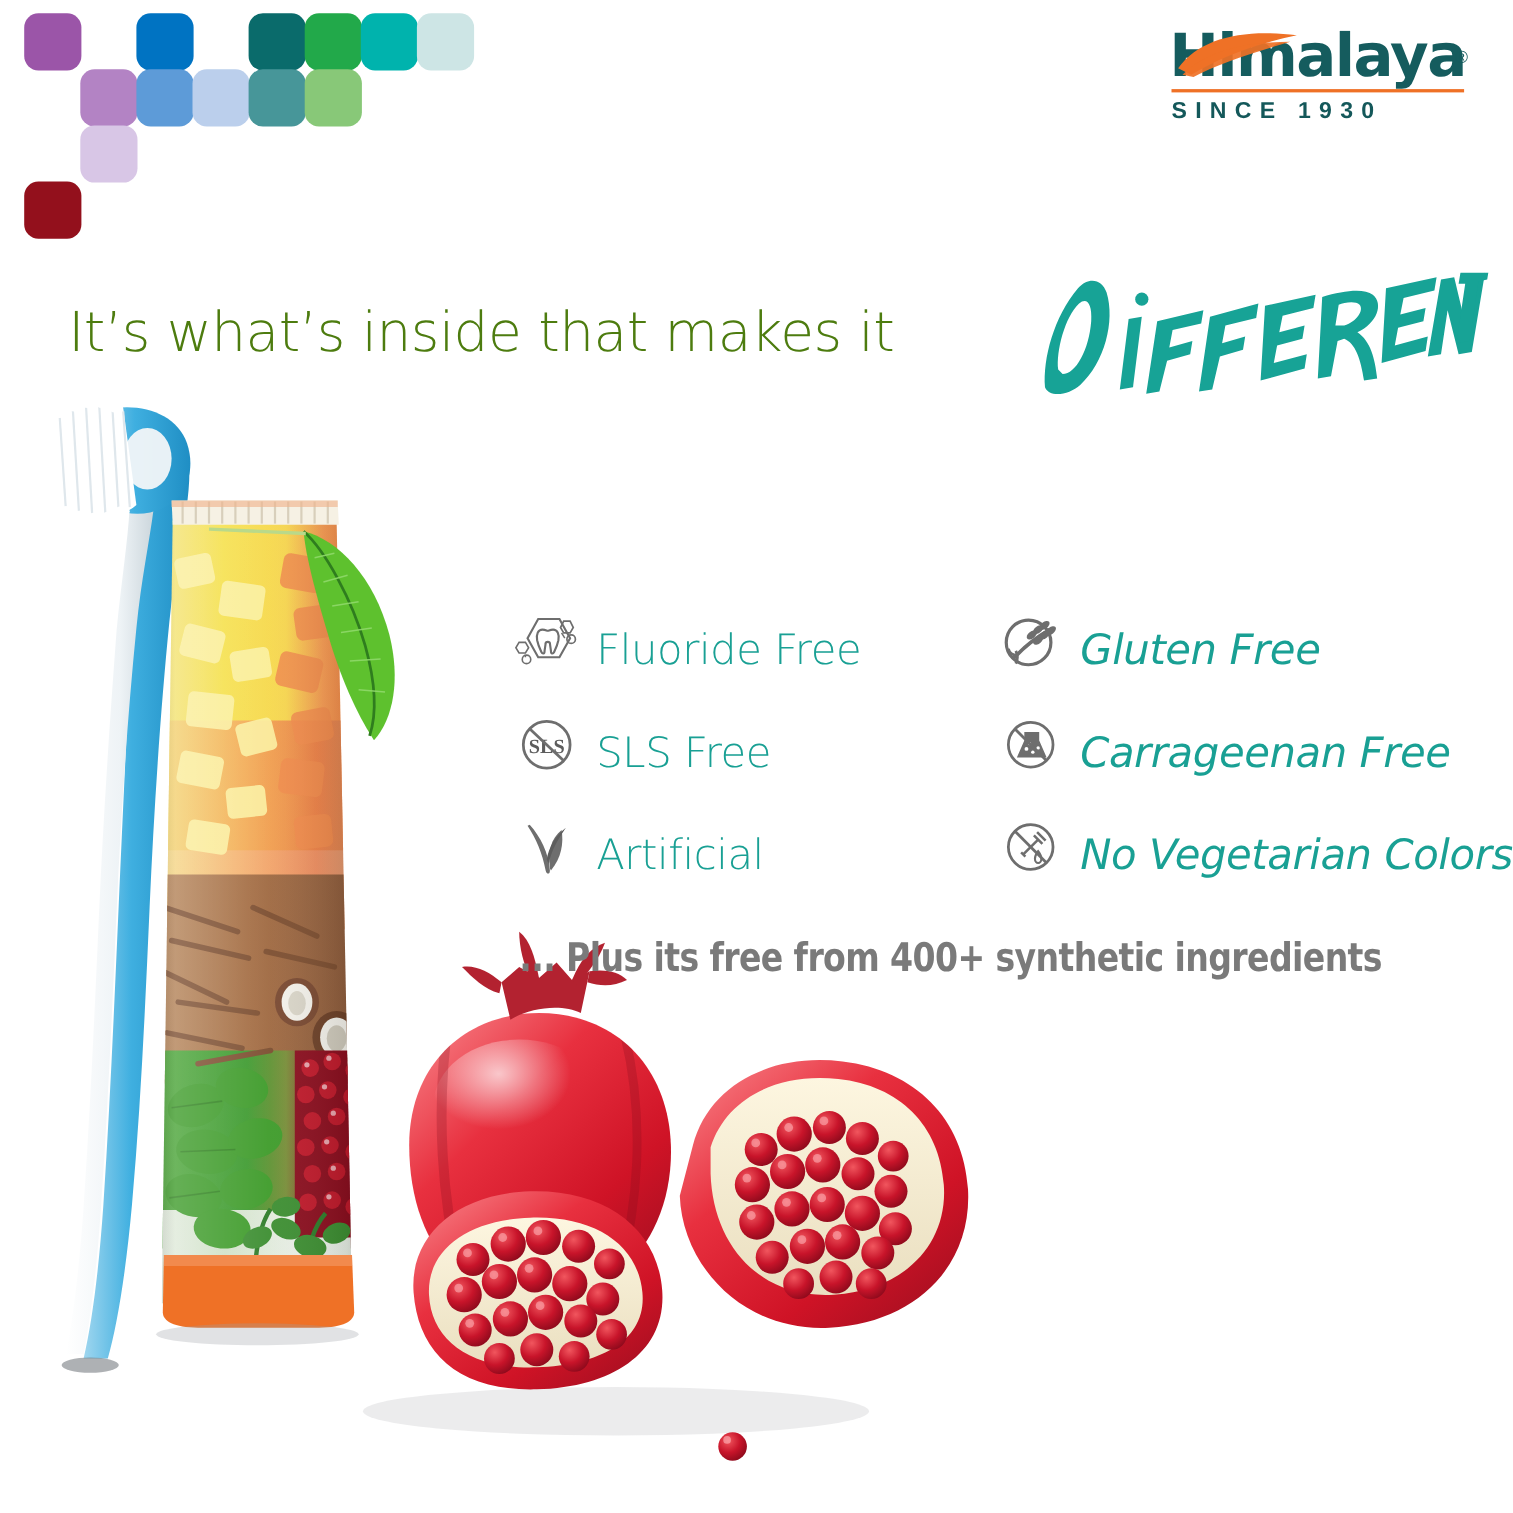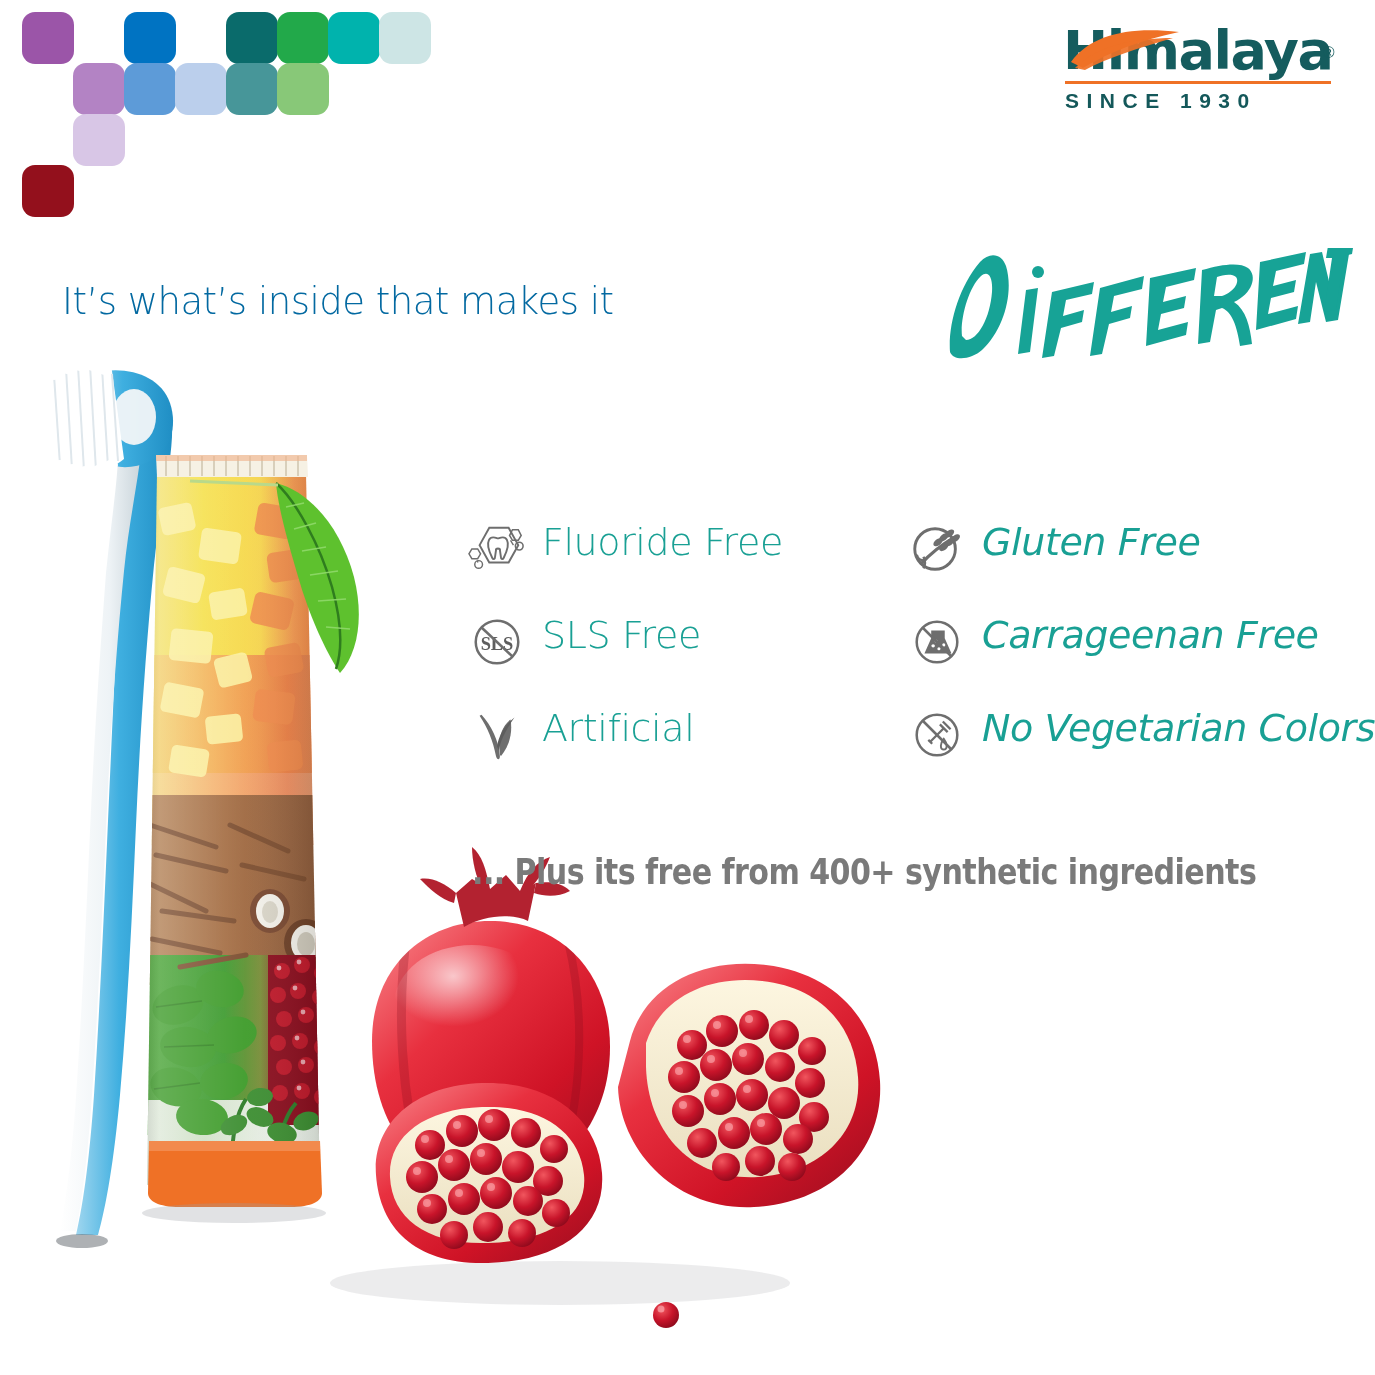--- a/index.html
+++ b/index.html
@@ -41,35 +41,35 @@
   .logo-since {
     font-family:"Liberation Sans", sans-serif;
     font-size:21px; color:#14585a; letter-spacing:7.5px;
     text-align:left; padding-left:4px; font-weight:700;
   }
 
   
   #headline { position:absolute; left:62px; top:262px; width:1260px; height:90px; }
   .headline-text {
     font-family:"DejaVu Sans", sans-serif;
-    font-size:37px; font-weight:300; color:#0369a1;
+    font-size:50px; font-weight:300; color:#4d7c0f;
     letter-spacing:-0.5px; line-height:64px;
     position:absolute; left:0; top:8px; white-space:nowrap;
   }
   #headline-script { position:absolute; left:872px; top:-14px; }
 
   
   #product-stage { position:absolute; left:20px; top:355px; width:940px; height:1000px; }
 
   
   #features { position:absolute; left:468px; top:520px; width:880px; }
   .feature-col { position:absolute; top:0; }
   .col-left  { left:0;   width:430px; }
   .col-right { left:440px; width:440px;font-style:italic; }
-  .feature-row { display:flex; align-items:flex-start; height:93px; }
+  .feature-row { display:flex; align-items:flex-end; height:93px; }
   .feature-icon { width:58px; height:58px; flex:0 0 58px; margin-right:16px; }
   .feature-label {
     font-family:"DejaVu Sans", sans-serif;
     font-size:38px; font-weight:300; color:#19a094;
     letter-spacing:-0.4px; white-space:nowrap;
   }
 
   
   #tagline {
     position:absolute; left:472px; top:851px;

